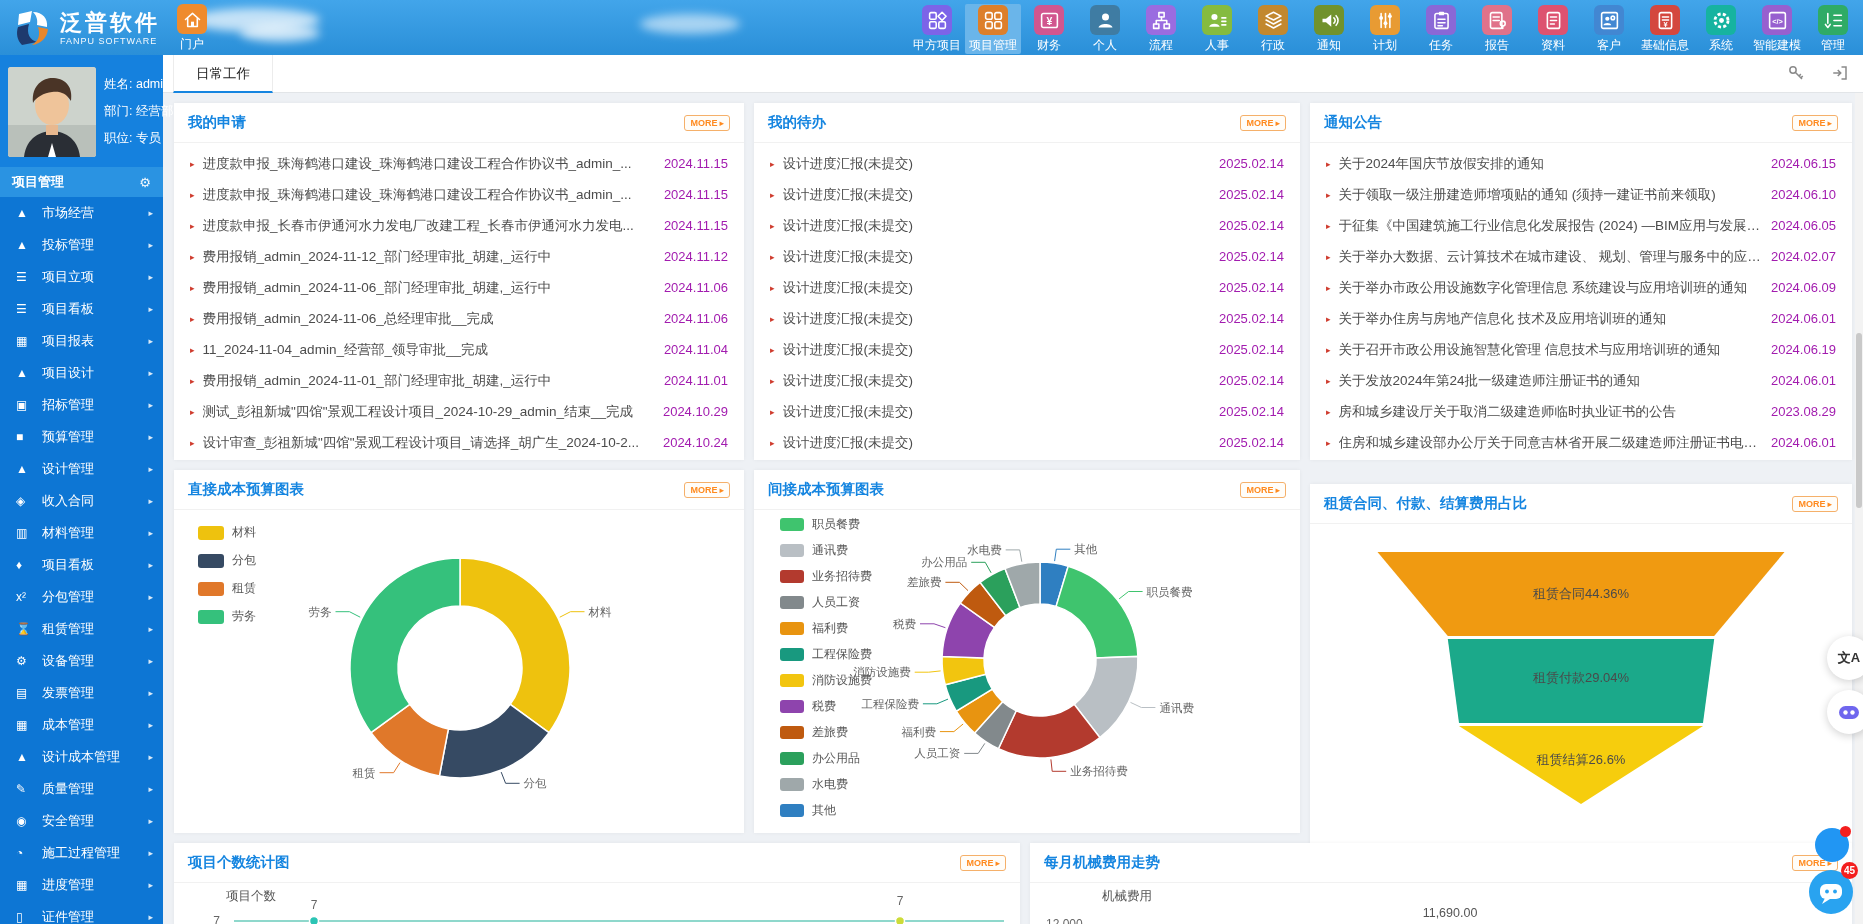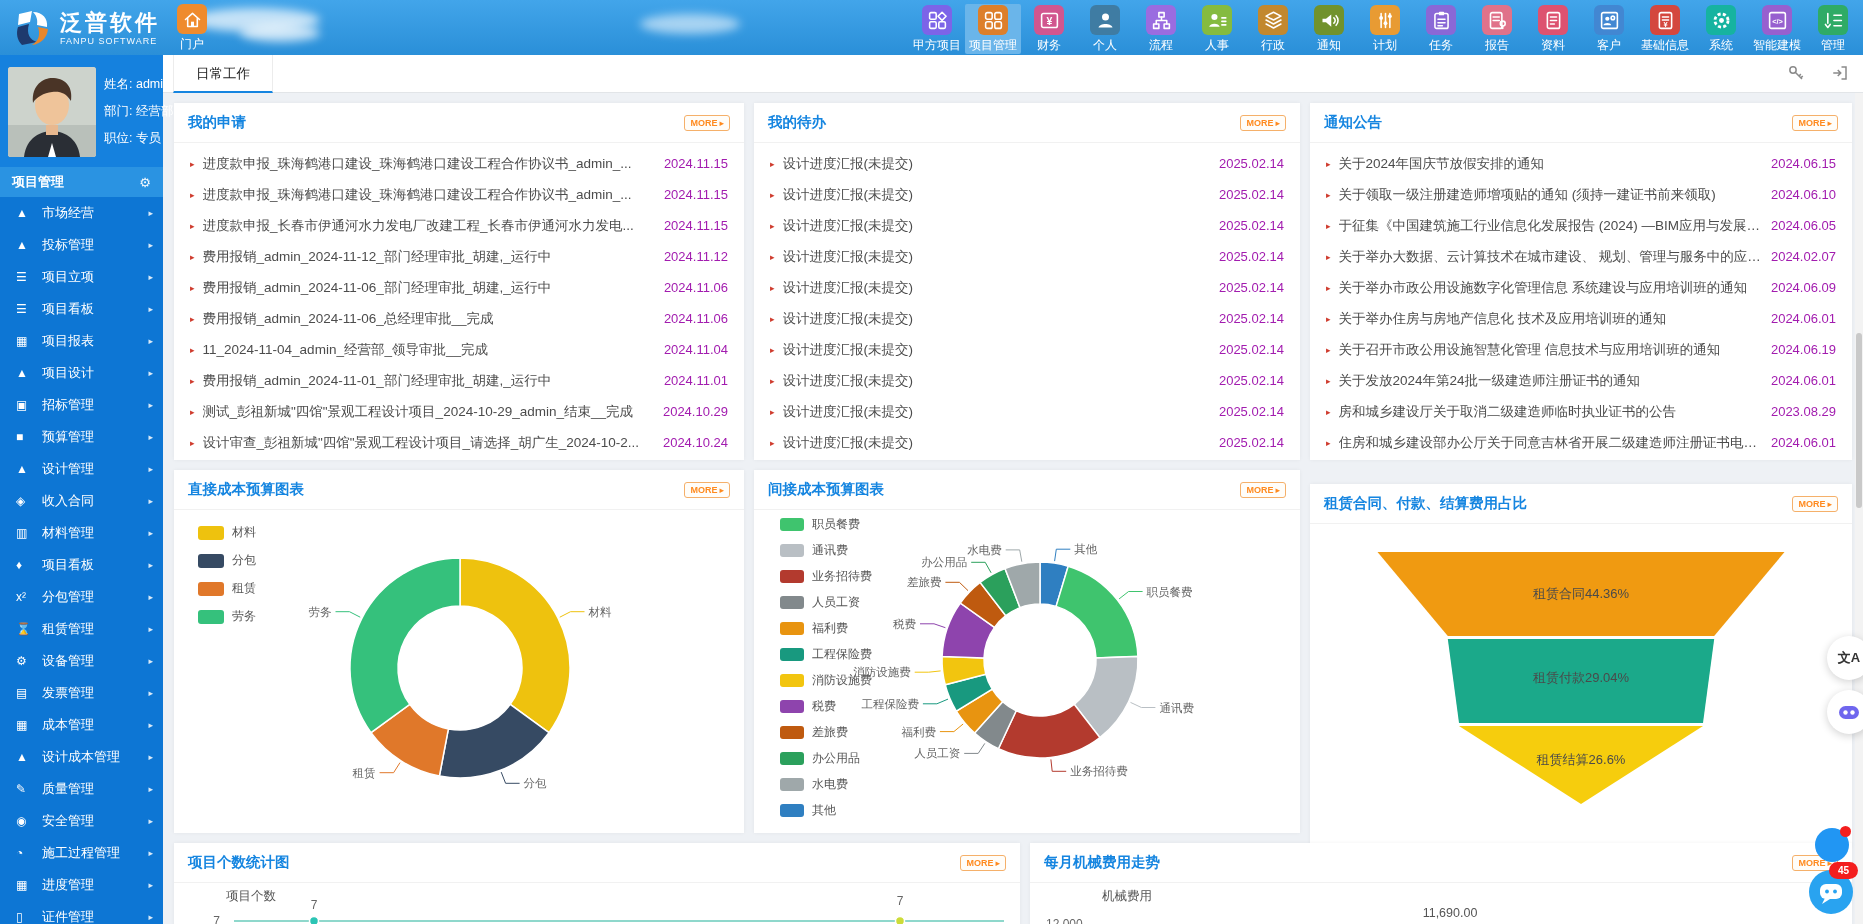--- a/index.html
+++ b/index.html
@@ -72,21 +72,21 @@
   .scroll-thumb { position:absolute; left:1px; width:6px; top:240px; height:175px; background:#c9c9c9; border-radius:3px; }
   .float-btn { position:absolute; width:44px; height:44px; border-radius:50%; background:#fff;
     box-shadow:0 2px 8px rgba(0,0,0,.18); display:flex; align-items:center; justify-content:center; z-index:50; cursor:pointer; }
   .btn-translate { right:-8px; top:636px; font-size:13px; color:#333; font-weight:bold; }
   .btn-assistant { right:-8px; top:690px; }
   .notif-circle { position:absolute; right:14px; top:828px; width:34px; height:34px; border-radius:50%;
     background:#2196f3; z-index:50; cursor:pointer; }
   .notif-dot { position:absolute; right:-2px; top:-2px; width:11px; height:11px; border-radius:50%; background:#f31e1e; }
   .chat-fab { position:absolute; right:8px; top:868px; width:48px; height:48px; z-index:50; cursor:pointer; }
   .chat-badge { position:absolute; right:-3px; top:-6px; min-width:17px; height:17px; border-radius:9px; background:#f31e1e;
-    color:#fff; font-size:10px; font-weight:bold; display:flex; align-items:center; justify-content:center; padding:0 9px; }
+    color:#fff; font-size:10px; font-weight:bold; display:flex; align-items:center; justify-content:center; padding:0 3px; }
 </style>
 </head>
 <body>
 
 <div class="app">
 
   <header class="topnav">
     <div class="cloud c1"></div>
     <div class="cloud c2"></div>
     <div class="cloud c3"></div>

